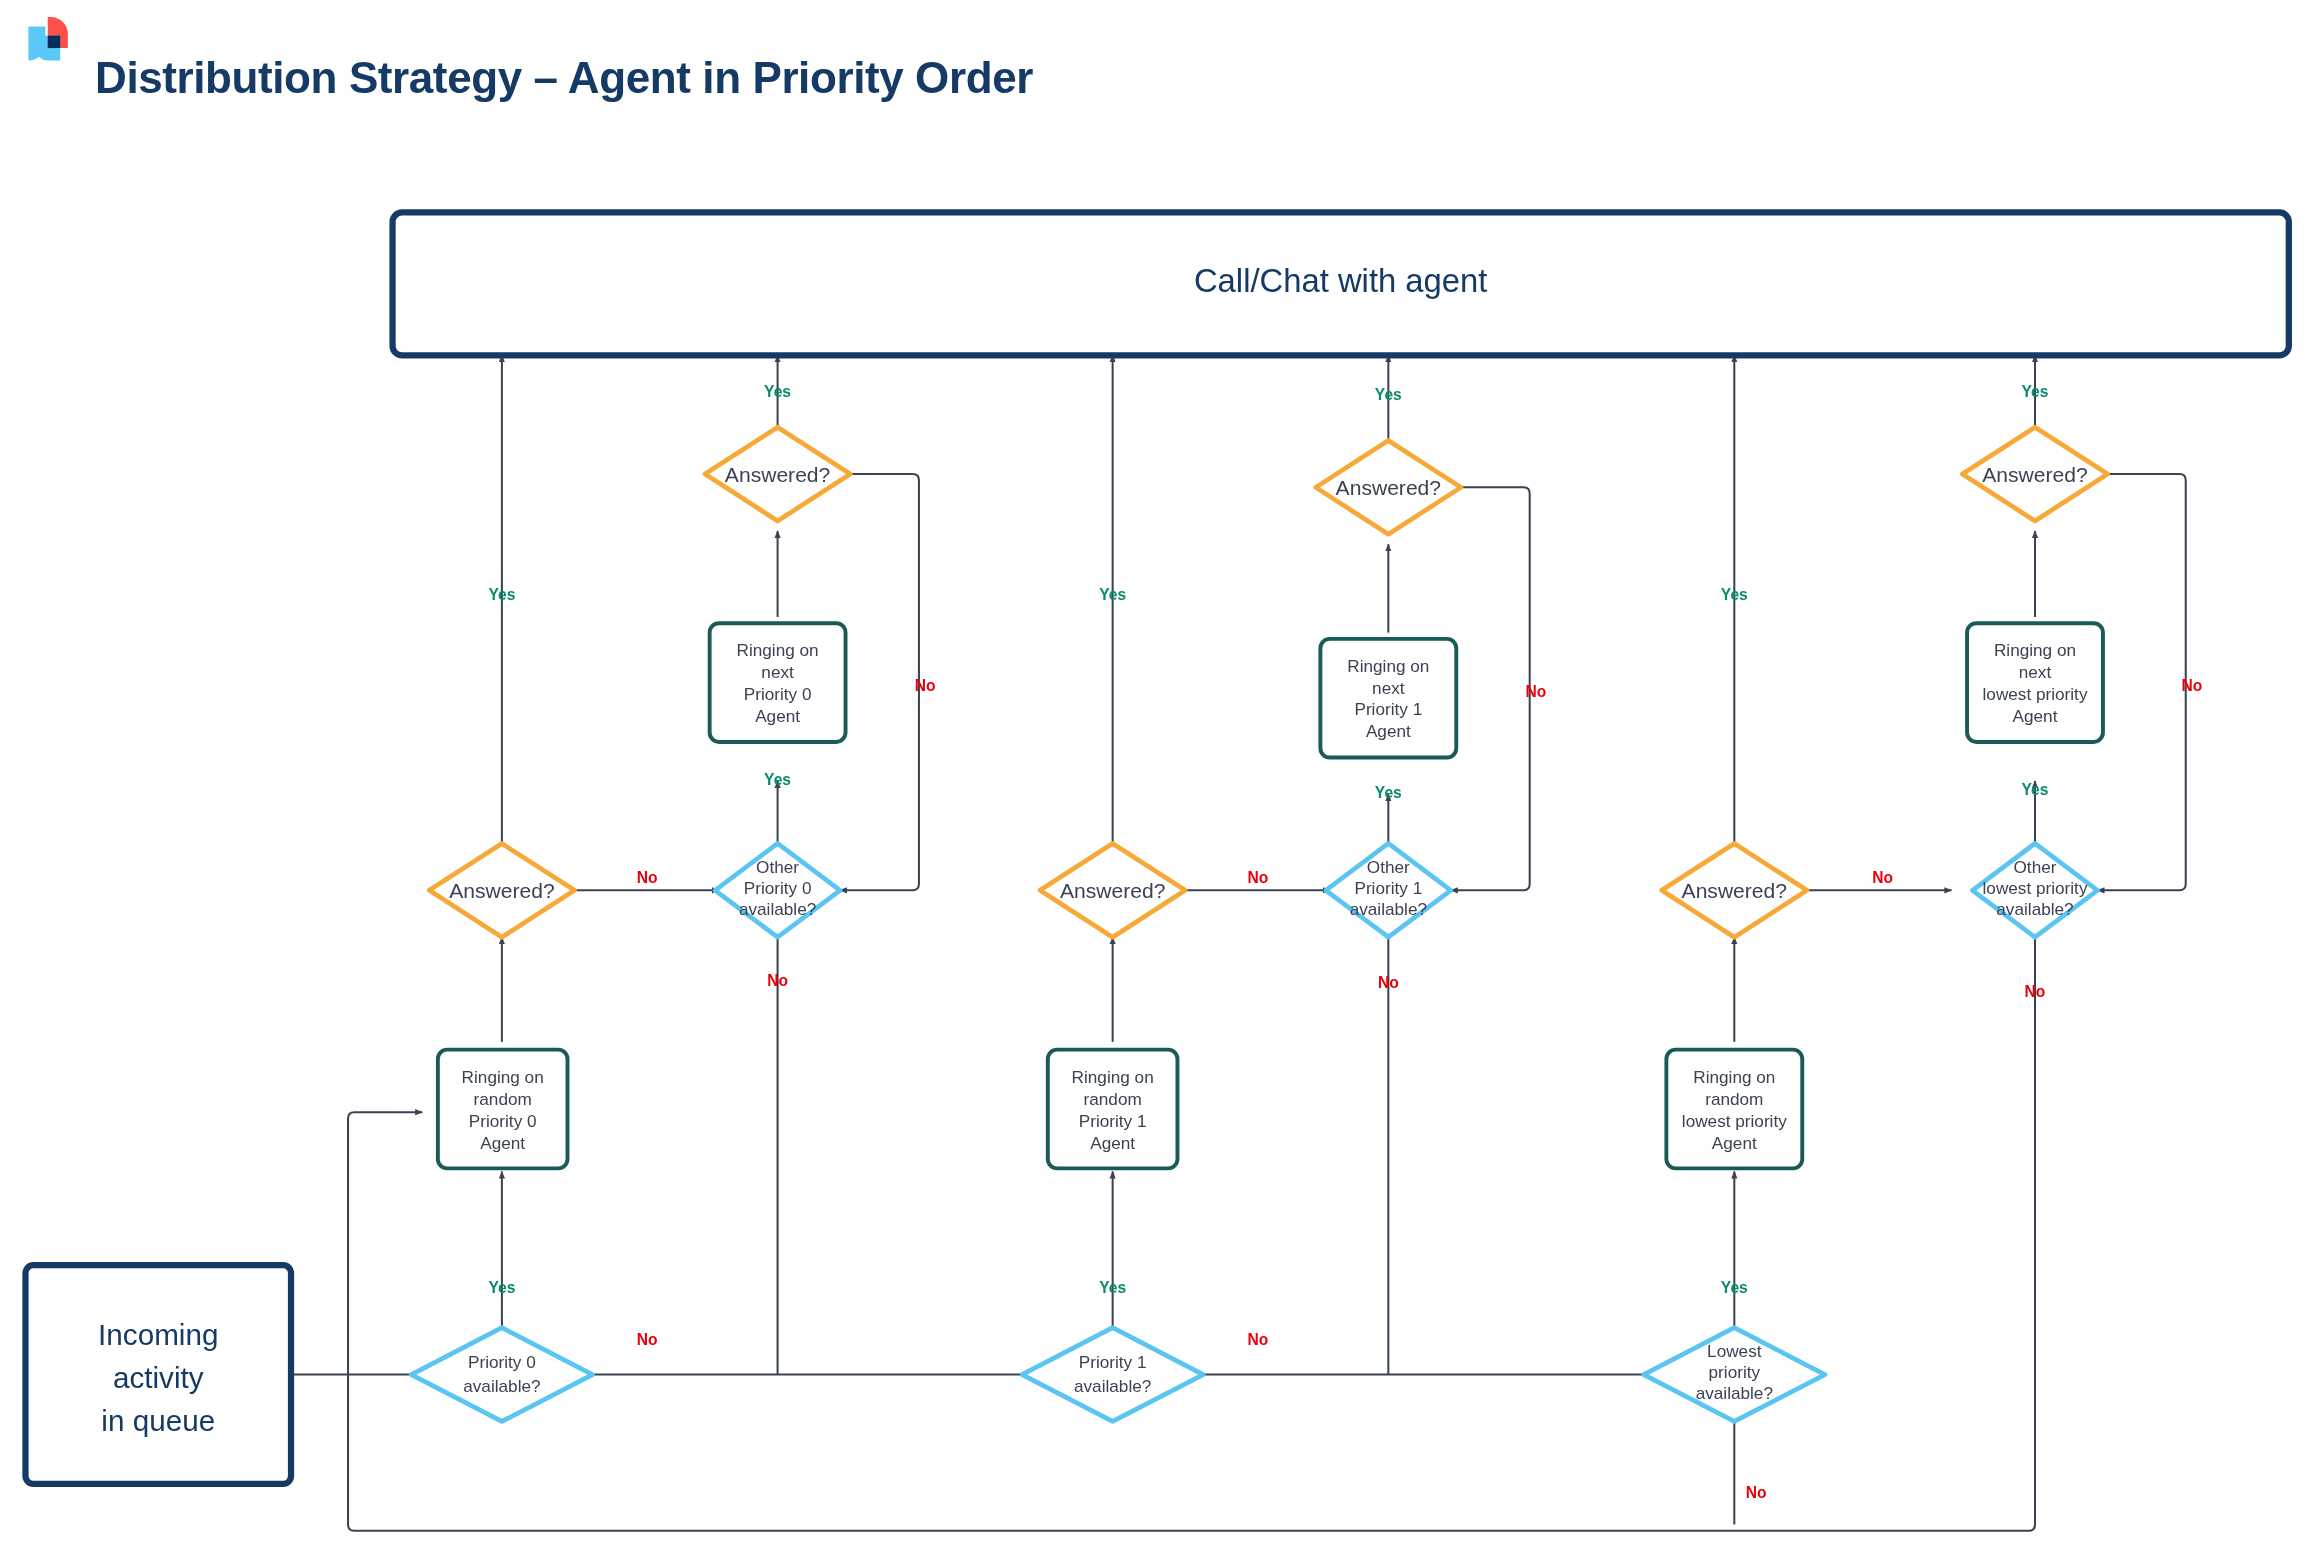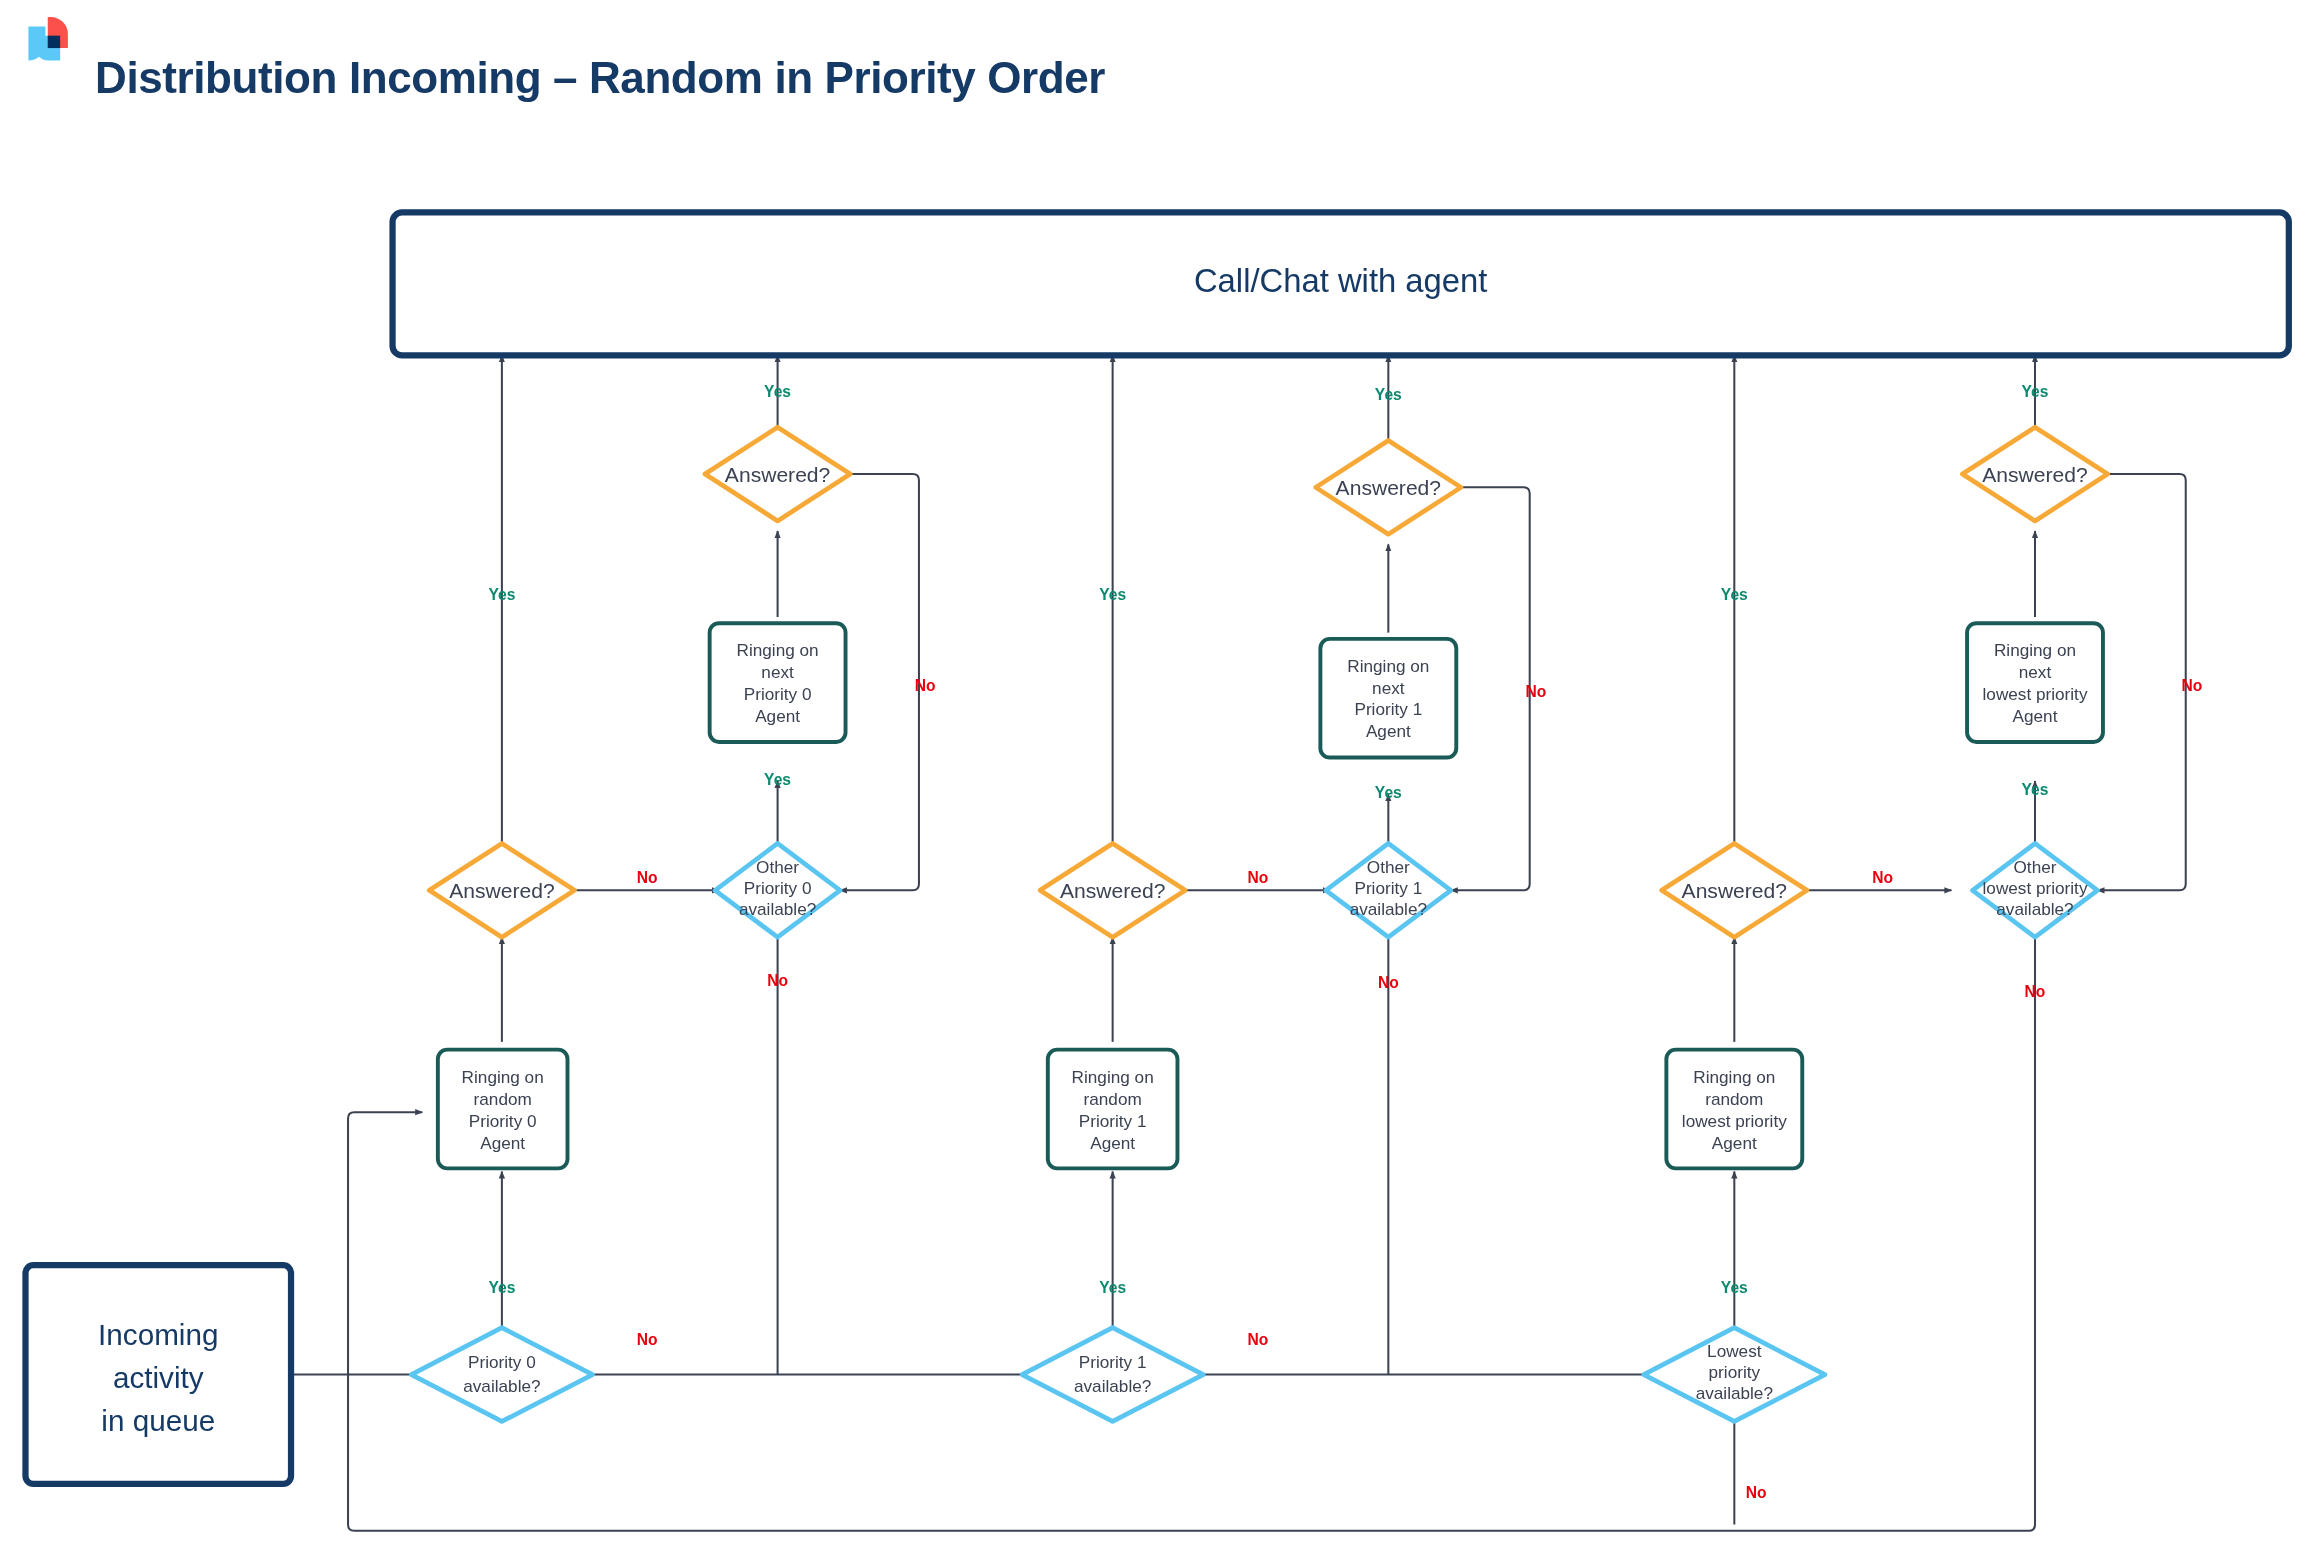--- a/index.html
+++ b/index.html
@@ -24,21 +24,21 @@
 
 <div class="hdr">
   <div class="logo">
     <svg width="44" height="48" viewBox="0 0 56 62">
       <path d="M4 20 a22 22 0 0 1 22 -22 h0 v44 h-22 a0 0 0 0 1 0 0 z" fill="#5BC9F7" transform="translate(0,14) rotate(180 15 22)"></path>
       <path d="M13 28 h16 a16 16 0 0 1 16 16 v16 h-32 a0 0 0 0 1 0 0 z" fill="#5BC9F7" transform="rotate(180 29 44)"></path>
       <path d="M29 4 h4 a22 22 0 0 1 22 22 v18 h-26 z" fill="#FC504A"></path>
       <rect x="29" y="28" width="16" height="16" fill="#02305E"></rect>
     </svg>
   </div>
-  <div class="title">Distribution Incoming – Random in Priority Order</div>
+  <div class="title">Distribution Strategy – Agent in Priority Order</div>
 </div>
 
 <svg id="canvas" viewBox="0 0 2968 2000">
   <defs>
     <marker id="ah" markerWidth="12" markerHeight="12" refX="9" refY="5" orient="auto" markerUnits="userSpaceOnUse">
       <path d="M0,1 L10,5 L0,9 z" fill="#3b4252"></path>
     </marker>
   </defs>
 
   <g stroke="#3b4252" stroke-width="2.6" fill="none">

